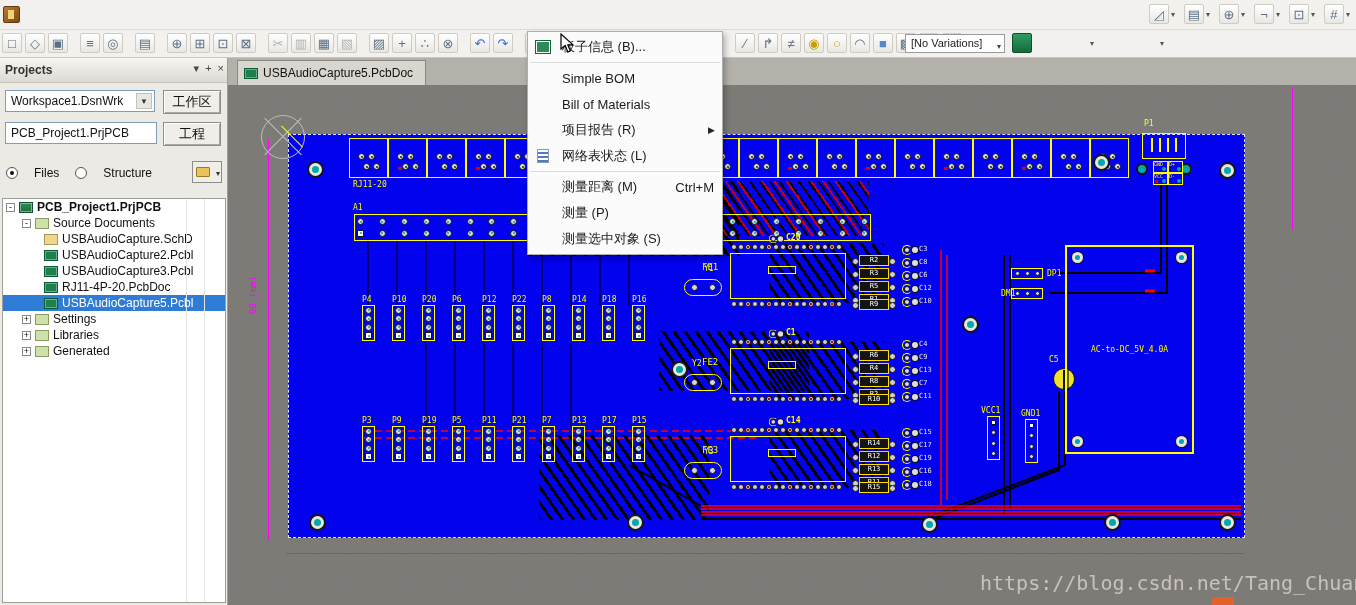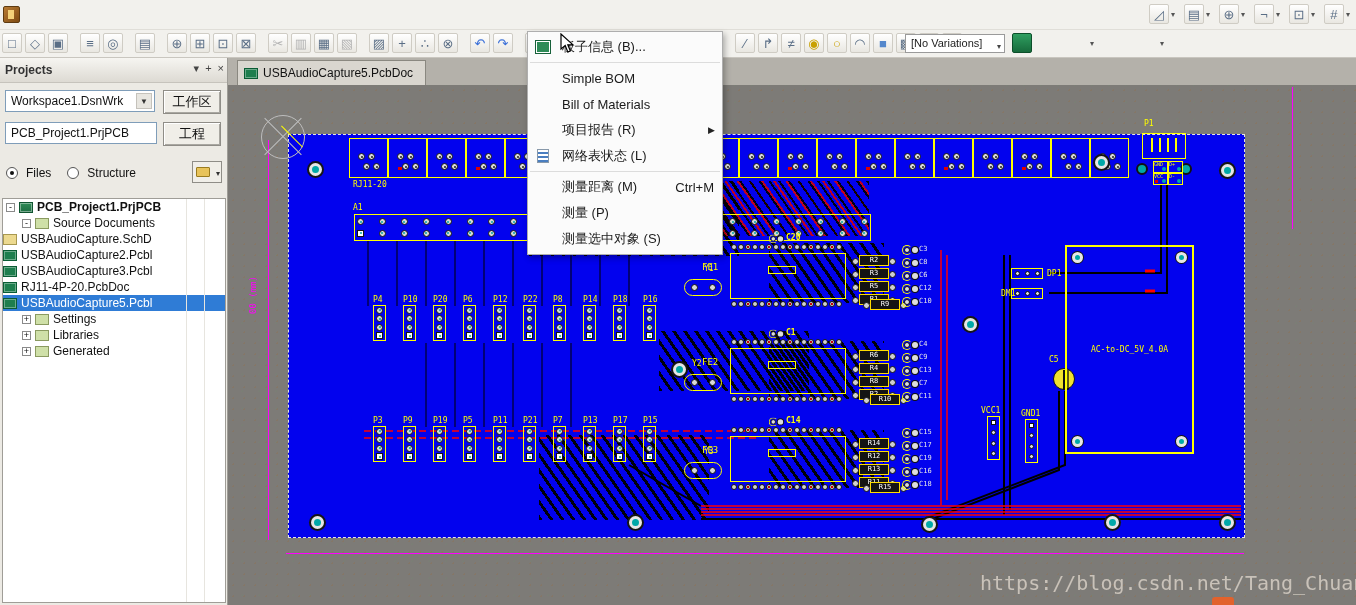--- a/index.html
+++ b/index.html
@@ -38,32 +38,32 @@
 
   
   #panel { position:absolute; left:0; top:58px; width:228px; height:547px; background:#eceae4; border-right:1px solid #9f9d97; z-index:10; }
   #panel-header { position:relative; height:25px; background:linear-gradient(#f6f5f1,#dddad3); border-bottom:1px solid #c6c3bc; }
   #panel-title { position:absolute; left:5px; top:5px; font-size:12px; font-weight:bold; color:#333; }
   #panel-ctrl { position:absolute; right:3px; top:4px; display:flex; gap:6px; font-size:11px; color:#444; }
   .prow { position:absolute; left:0; width:228px; }
   .psel { position:absolute; left:5px; width:150px; height:22px; background:#fff; border:1px solid #7f9db9; font-size:12px; line-height:20px; padding-left:5px; color:#111; }
   .psel .selcaret { position:absolute; right:2px; top:2px; width:16px; height:16px; text-align:center; font-size:8px; line-height:16px; color:#333; background:#e8e6e0; border:1px solid #c5c2bb; }
   .pbtn { position:absolute; left:163px; width:58px; height:24px; background:#f0eee8; border:1px solid #8f8d87; box-shadow:inset 1px 1px 0 #fff, inset -1px -1px 0 #a9a7a1; font-size:13px; text-align:center; line-height:22px; color:#111; }
-  .radio { display:inline-flex; align-items:center; gap:8px; font-size:12px; color:#111; }
+  .radio { display:inline-flex; align-items:center; gap:16px; font-size:12px; color:#111; }
   .rdot { width:12px; height:12px; border-radius:50%; border:1px solid #555; background:#fff; position:relative; }
   .rdot.on::after { content:""; position:absolute; left:3px; top:3px; width:4px; height:4px; border-radius:50%; background:#111; }
   #folder-btn { position:absolute; left:192px; top:103px; width:30px; height:22px; background:#f0eee8; border:1px solid #8f8d87; }
   #folder-btn .f { position:absolute; left:3px; top:5px; width:14px; height:10px; background:#e8c35a; border:1px solid #9a7b1e; border-radius:1px; }
   #folder-btn .c { position:absolute; right:1px; top:7px; font-size:8px; color:#333; }
   #tree { position:absolute; left:2px; top:140px; width:224px; height:405px; background:#fff; border:1px solid #9f9d97; overflow:hidden; }
   .tgrid { position:absolute; top:0; width:1px; height:100%; background:#e7e5df; }
   .trow { display:flex; align-items:center; height:16px; font-size:12px; color:#111; white-space:nowrap; }
   .trow[data-level="0"] { padding-left:3px; }
   .trow[data-level="1"] { padding-left:19px; }
-  .trow[data-level="2"] { }
+  .trow[data-level="2"] { padding-left:41px; }
   .texp { width:9px; height:9px; border:1px solid #8a8a8a; background:#fff; font-size:9px; line-height:7px; text-align:center; margin-right:4px; flex:0 0 auto; }
   .texp:empty { visibility:hidden; }
   .ticon { width:14px; height:11px; margin-right:4px; flex:0 0 auto; }
   .trow[data-icon="project"] .ticon { background:linear-gradient(#2e8b57,#1d6e42); border:1px solid #0f5430; box-shadow:inset 0 0 0 1px rgba(255,255,255,.4); }
   .trow[data-icon="folder"] .ticon { background:#cfe0a8; border:1px solid #8a9a60; }
   .trow[data-icon="sch"] .ticon { background:#ecd98f; border:1px solid #a89850; }
   .trow[data-icon="pcb"] .ticon { background:#1e7e4e; border:1px solid #0a5c34; box-shadow:inset 0 0 0 1px rgba(255,255,255,.35); }
   .trow[data-bold="true"] .tlabel { font-weight:bold; }
   .trow[data-selected="true"] { background:#2f7cd6; color:#fff; }
 
@@ -91,42 +91,42 @@
   .rj-cell .p1 { left:8px; top:14px; } .rj-cell .p2 { left:18px; top:14px; }
   .rj-cell .p3 { left:13px; top:24px; } .rj-cell .p4 { left:23px; top:24px; }
   .rj-cell:nth-child(2n)::after { content:""; position:absolute; left:9px; top:28px; width:4px; height:3px; background:#d00; }
   
   #a1 { position:absolute; left:65px; top:79px; width:517px; height:27px; border:1px solid #ffff00; display:flex; flex-direction:column; justify-content:space-around; padding:1px 2px; z-index:2; }
   .a1row { display:flex; justify-content:space-between; }
   .a1row .p { width:7px; height:7px; border-radius:50%; background:#d8d8d8; border:1px solid #111; position:relative; }
   .a1row .p::after { content:""; position:absolute; left:1.5px; top:1.5px; width:2px; height:2px; border-radius:50%; background:#0aa; }
   .a1row:last-child .p:first-child { border-radius:0; background:#fff; }
   
-  .prow-strip { position:absolute; left:84px; width:300px; display:flex; z-index:2; }
+  .prow-strip { position:absolute; left:73px; width:300px; display:flex; z-index:2; }
   .pcol { width:30px; }
   .pcol .plabel { color:#ffff00; font-family:"DejaVu Sans Mono", monospace; font-size:8px; height:9px; }
   .pcol .pbox { width:13px; height:36px; border:1px solid #ffff00; margin-top:1px; display:flex; flex-direction:column; justify-content:space-around; align-items:center; }
   .pcol .pbox .p { width:7px; height:7px; border-radius:50%; background:#d8d8d8; border:1px solid #111; position:relative; }
   .pcol .pbox .p::after { content:""; position:absolute; left:1.5px; top:1.5px; width:2px; height:2px; border-radius:50%; background:#0aa; }
   .pcol .pbox .p:last-child { border-radius:0; background:#fff; }
   
   .cluster { position:absolute; left:395px; width:300px; height:70px; z-index:2; }
   .pinrow { position:absolute; left:47px; width:118px; display:flex; gap:1px; }
   .pinrow .p { width:6px; height:6px; border-radius:50%; background:#d0d0d0; border:1px solid #111; }
   .pinrow .p:nth-child(3n)::after { content:""; display:block; width:2px; height:2px; margin:1px; background:#c00; }
   .febox { position:absolute; left:46px; top:9px; width:116px; height:46px; border:1px solid #ffff00; }
   .fename { position:absolute; left:18px; top:18px; color:#ffff00; font-family:"DejaVu Sans Mono", monospace; font-size:9px; }
   .feinner { position:absolute; left:84px; top:22px; width:28px; height:8px; border:1px solid #ffff00; }
   .xtal { position:absolute; left:0; top:35px; width:38px; height:17px; border:1px solid #ffff00; border-radius:9px; display:flex; align-items:center; justify-content:space-around; }
   .xtal .p { width:7px; height:7px; border-radius:50%; background:#d8d8d8; border:1px solid #111; }
   .rstack { position:absolute; left:175px; top:11px; }
   .res { width:30px; height:11px; border:1px solid #ffdd00; background:#141414; color:#fff; font-family:"DejaVu Sans Mono", monospace; font-size:7px; text-align:center; line-height:9px; margin-bottom:2px; position:relative; }
   .res::before, .res::after { content:""; position:absolute; top:2px; width:5px; height:5px; border-radius:50%; background:#cfcfcf; border:1px solid #111; }
   .res::before { left:-8px; } .res::after { right:-8px; }
-  .rbelow { position:absolute; left:186px; top:55px; }
+  .rbelow { position:absolute; left:175px; top:55px; }
   .cstack { position:absolute; left:218px; top:-2px; }
   .capc { height:13px; display:flex; align-items:center; gap:2px; }
   .cappads { width:15px; height:8px; position:relative; }
   .cappads::before { content:""; position:absolute; left:0; top:0; width:8px; height:8px; border:1px solid #ffff00; border-radius:50%; border-right-color:transparent; }
   .cappads::after { content:""; position:absolute; left:2px; top:2px; width:4px; height:4px; border-radius:50%; background:#ddd; border:1px solid #111; box-shadow:8px 0 0 #ddd, 8px 0 0 1px #111; }
   .caplabel { color:#e8e8e8; font-family:"DejaVu Sans Mono", monospace; font-size:7px; }
   .topcap { position:absolute; left:84px; top:-11px; display:flex; gap:3px; align-items:center; }
   .topcap .cappads { transform:scale(.9); }
   .topcap .yl { color:#ffff00; font-family:"DejaVu Sans Mono", monospace; font-size:8px;font-weight:bold; }
   

